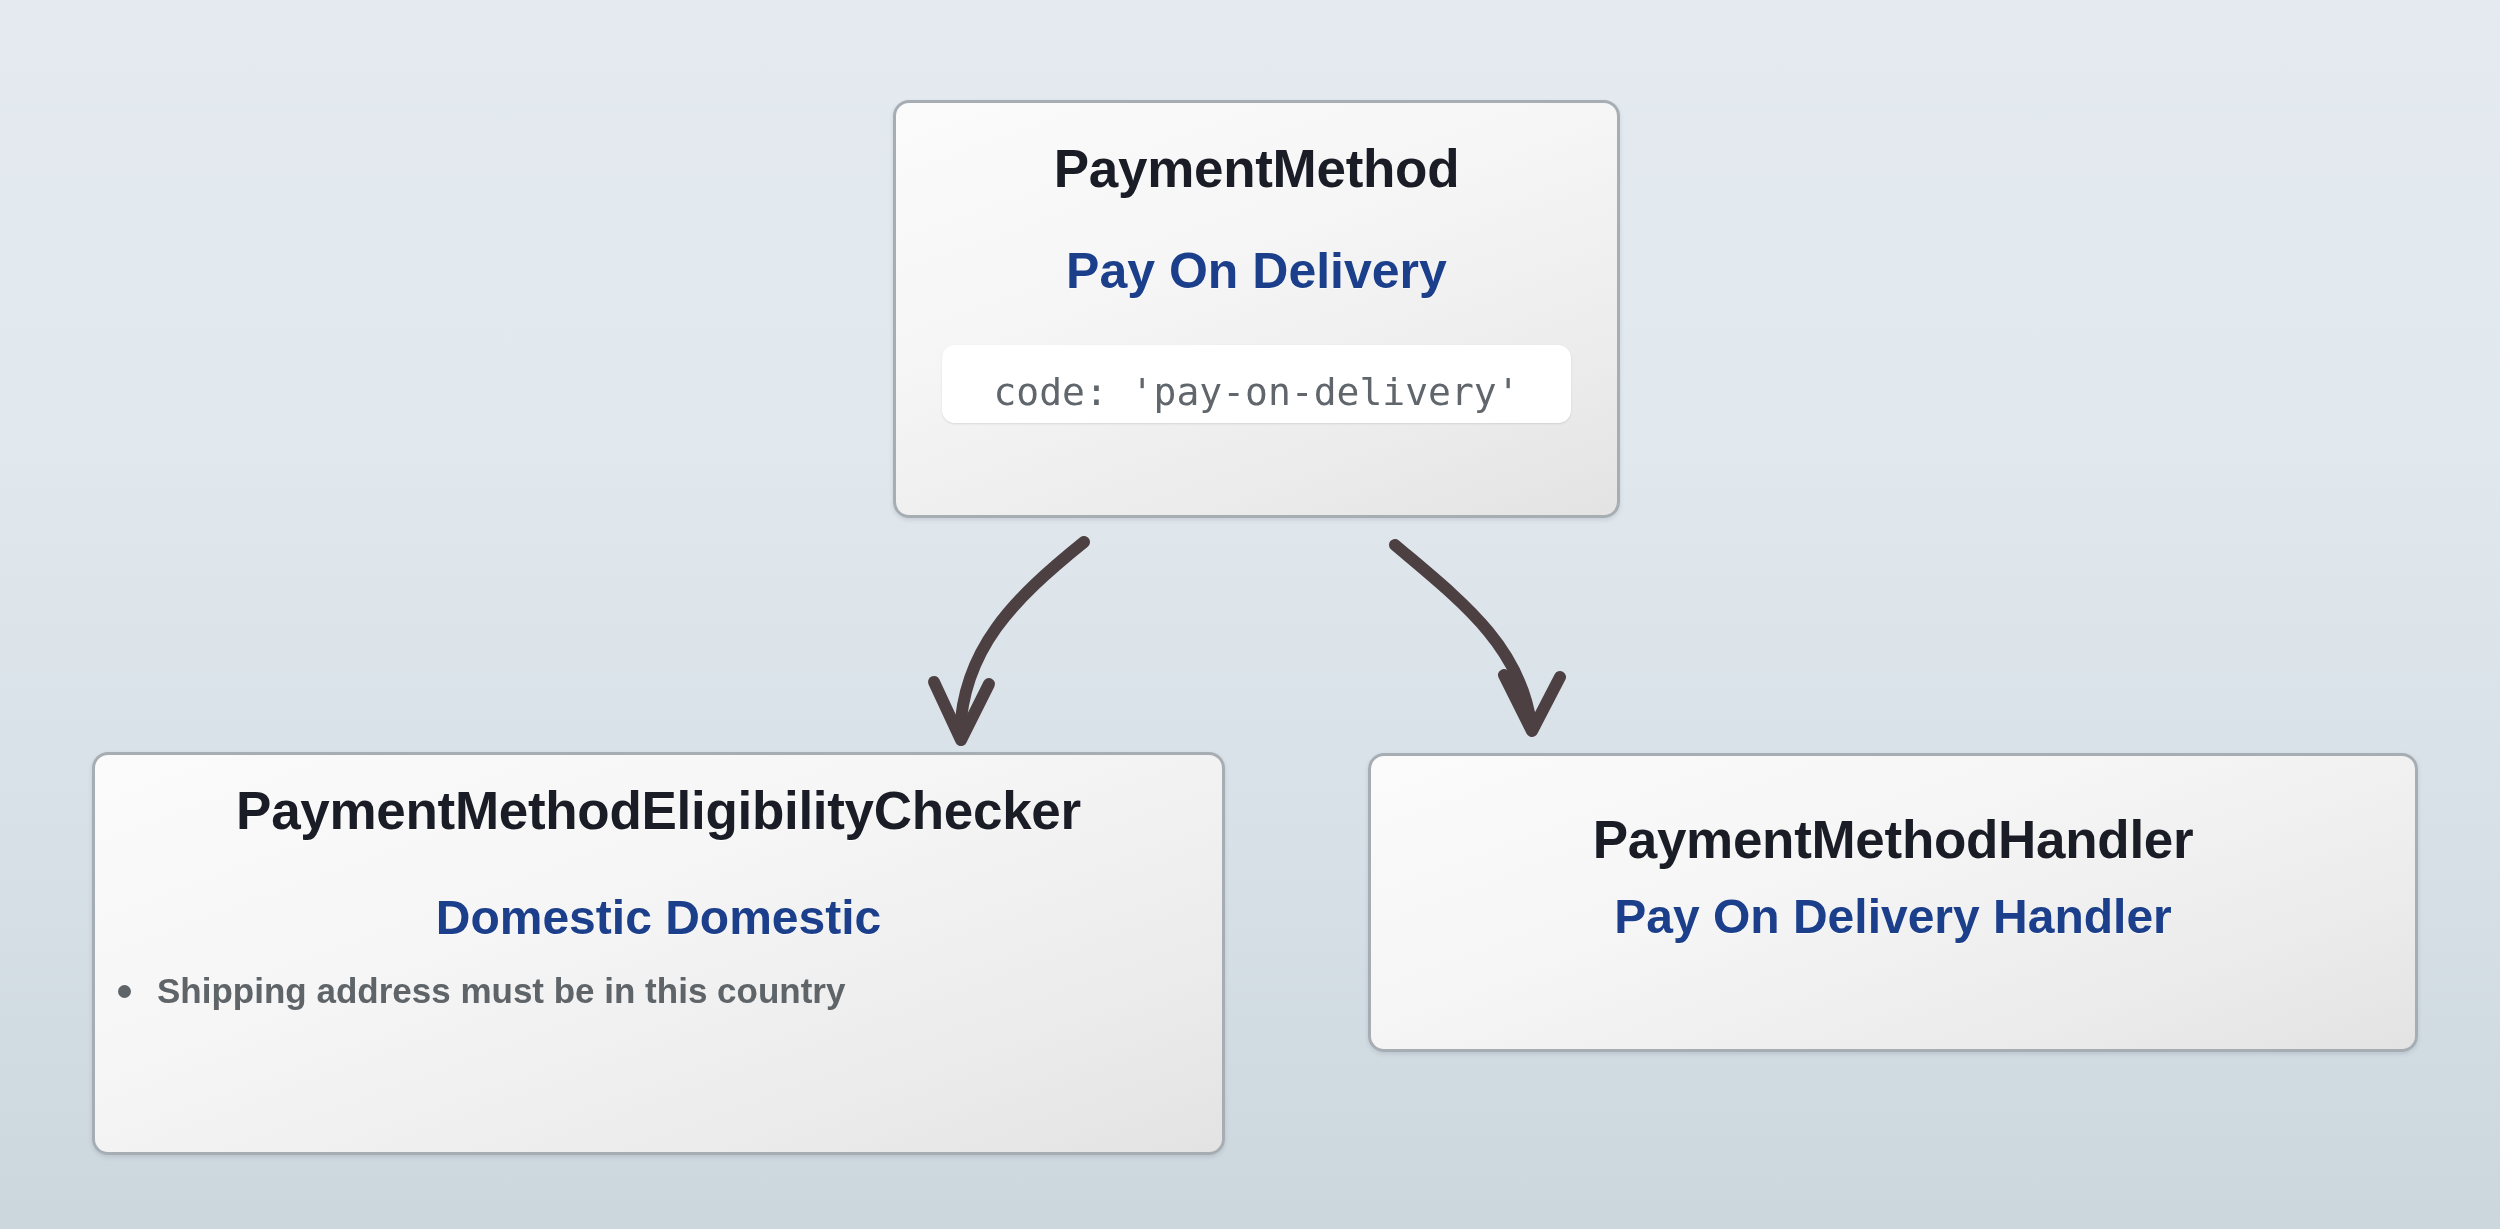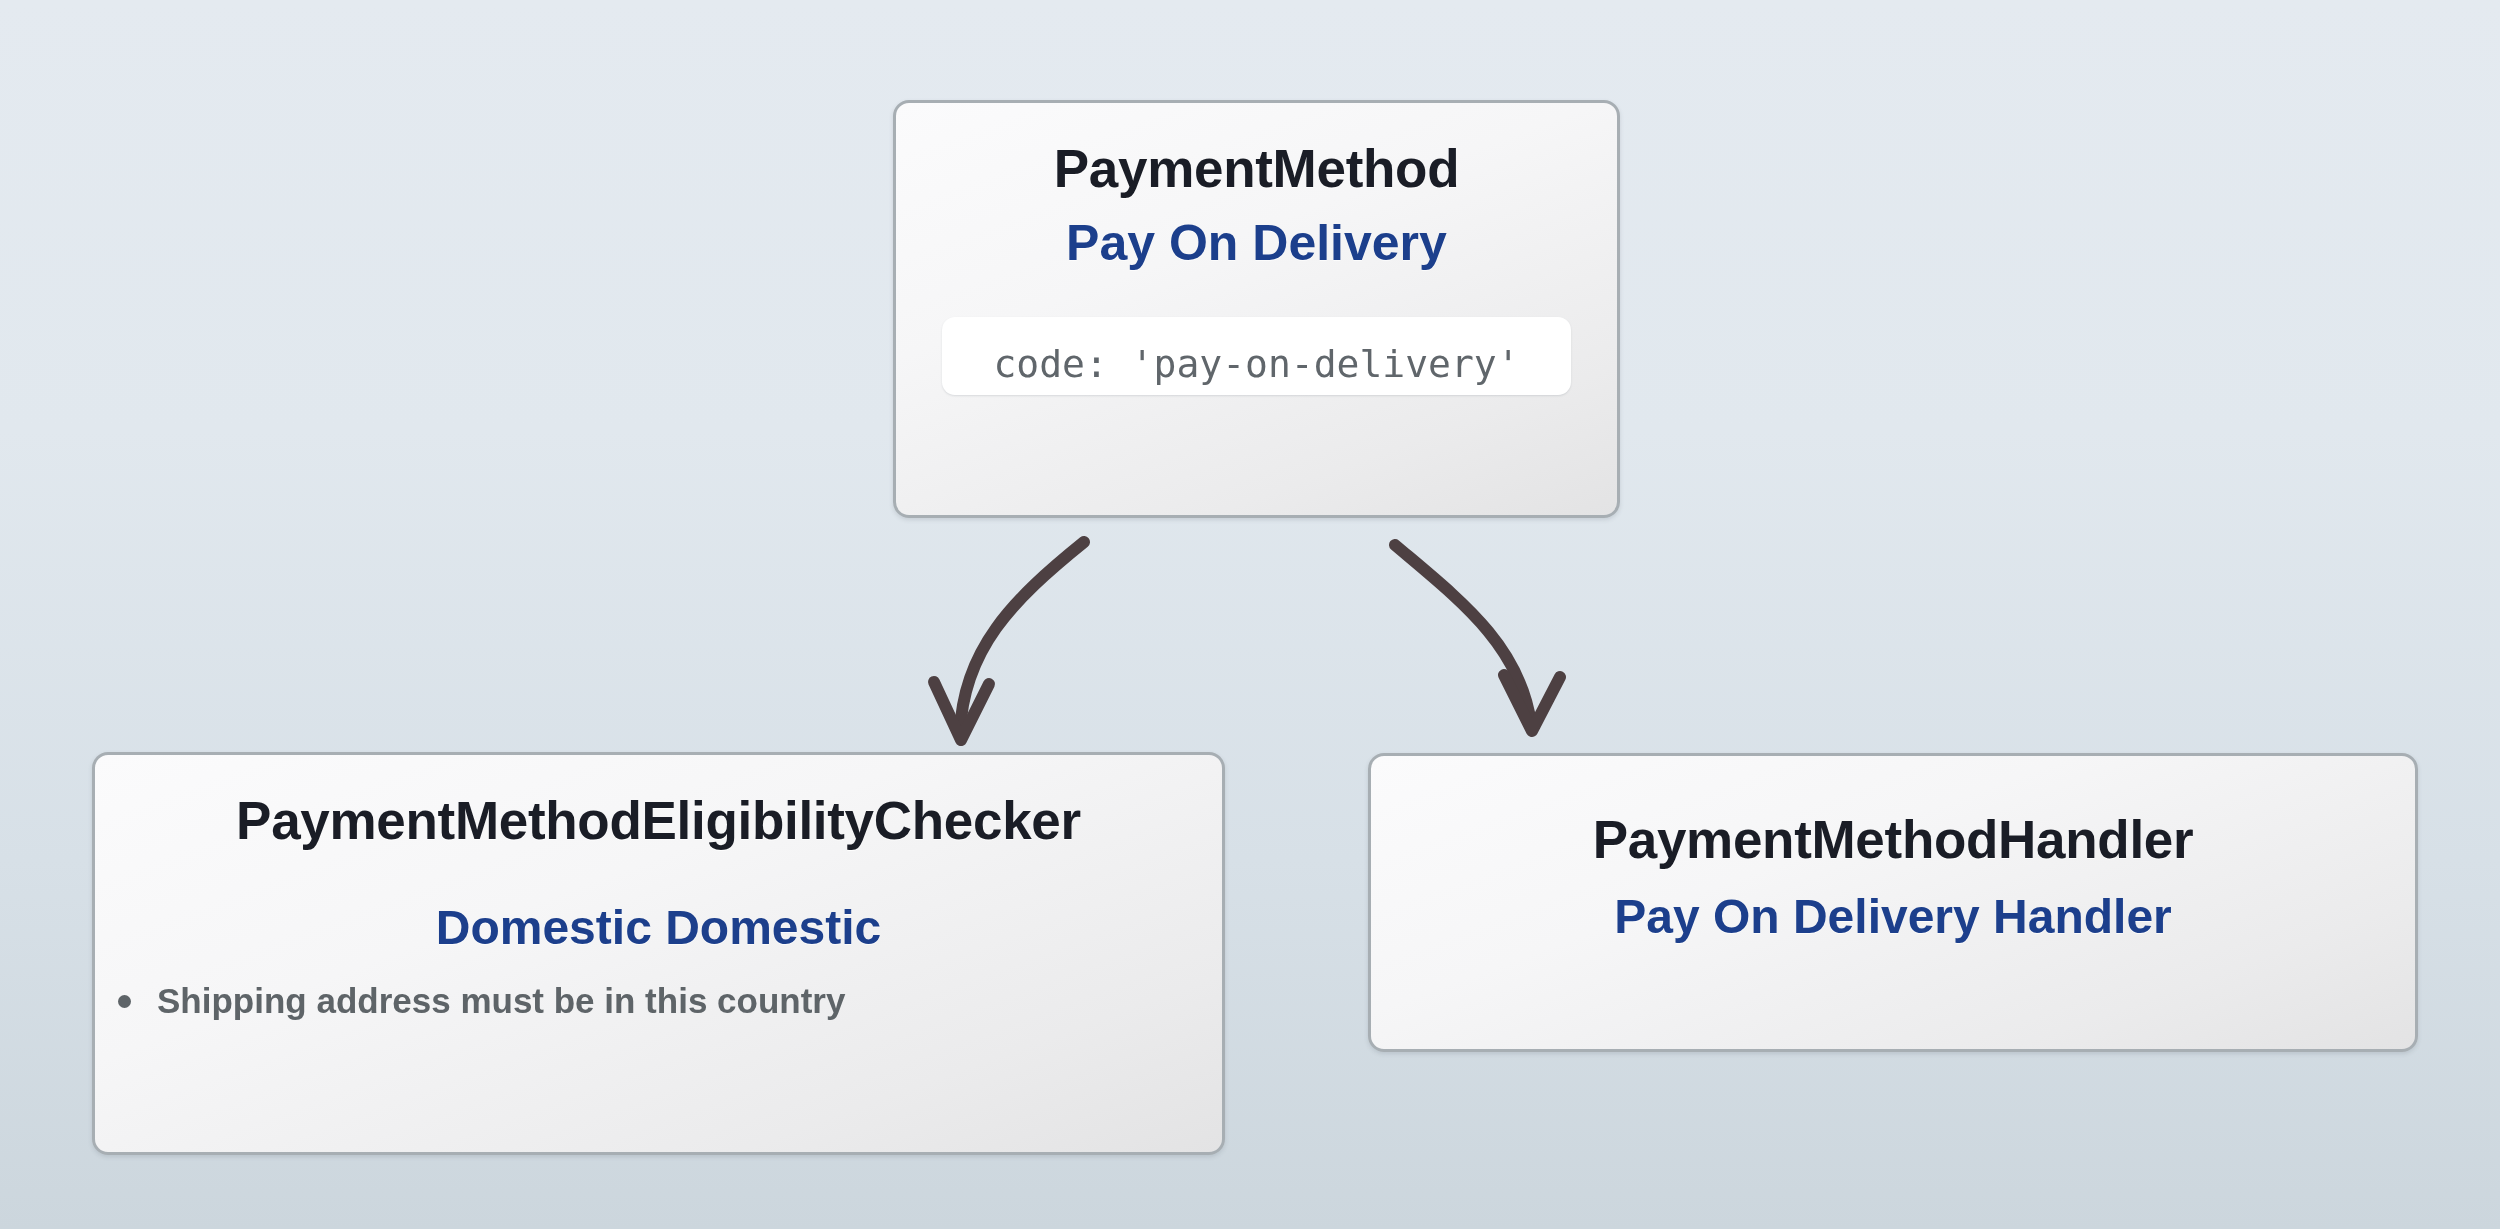--- a/index.html
+++ b/index.html
@@ -101,37 +101,37 @@
 
   
   #node-payment-method {
     left: 893px;
     top: 100px;
     width: 727px;
     height: 418px;
     padding-top: 30px;
   }
   #node-payment-method .node-title   { font-size: 53px; margin-top: 8px; }
-  #node-payment-method .node-subtitle{ font-size: 50px; margin-top: 20px; }
+  #node-payment-method .node-subtitle{ font-size: 50px; margin-top: 48px; }
   #node-payment-method .code-box {
     margin-top: 48px;
     width: 629px;
     height: 78px;
   }
   #node-payment-method .code-text { font-size: 38px; margin-top: 16px; }
 
   
   #node-eligibility-checker {
     left: 92px;
     top: 752px;
     width: 1133px;
     height: 403px;
     padding-top: 28px;
   }
-  #node-eligibility-checker .node-title    { font-size: 53px; margin-top: 10px; }
+  #node-eligibility-checker .node-title    { font-size: 53px; }
   #node-eligibility-checker .node-subtitle { font-size: 48px; margin-top: 54px; }
   #node-eligibility-checker .bullet-list   { margin-top: 28px; padding-left: 46px; }
   #node-eligibility-checker .bullet-item   { font-size: 35px; }
 
   
   #node-payment-handler {
     left: 1368px;
     top: 753px;
     width: 1050px;
     height: 299px;

